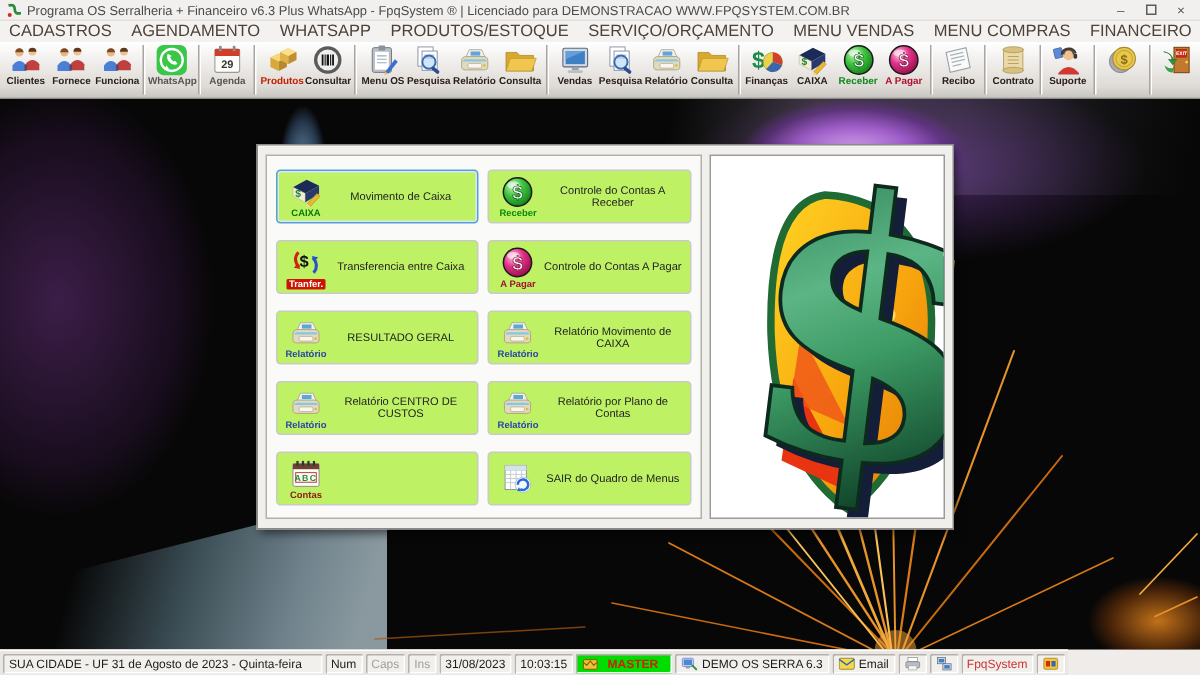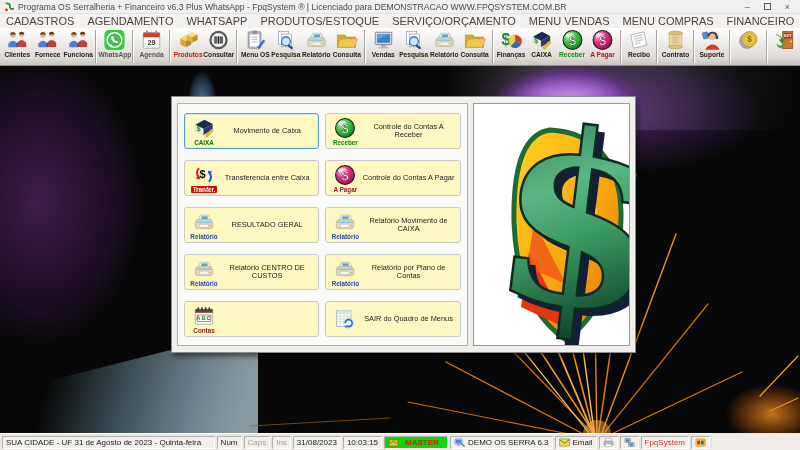--- a/index.html
+++ b/index.html
@@ -39,21 +39,21 @@
     background:radial-gradient(ellipse 20px 55px at 50% 40%, rgba(150,200,240,.75), rgba(90,140,200,.35) 60%, transparent 80%);}
   .ph-floor{position:absolute;left:0;top:262px;width:258px;height:105px;
     background:linear-gradient(105deg, rgba(0,0,0,0) 22%, rgba(105,140,155,.5) 48%, rgba(175,205,220,.62) 75%, rgba(205,228,238,.66) 92%);
     clip-path:polygon(0 62%, 100% 0, 100% 100%, 0 100%);}
   .ph-glow-br{position:absolute;left:700px;top:300px;width:120px;height:80px;
     background:radial-gradient(ellipse 55px 35px at 60% 60%, rgba(240,140,30,.8), rgba(180,80,10,.35) 60%, transparent 85%);}
   .sparks{position:absolute;left:0;top:0;width:800px;height:367px;}
   
   #form{position:absolute;left:171px;top:30px;width:465px;height:257px;background:#f1efec;border:1px solid #8a8a8a;box-shadow:1px 1px 0 rgba(255,255,255,.35) inset, 2px 3px 6px rgba(0,0,0,.55);padding:6px 5px;display:flex;}
   #mpanel{width:292px;height:243px;background:#fafaf8;border:1px solid #b3b0ac;padding:9px 6px;display:grid;grid-template-columns:1fr 1fr;grid-template-rows:repeat(5,36px);column-gap:6px;row-gap:11px;}
-  .mbtn{background:#fef9c3;border:1px solid #c9c9c9;border-radius:3px;display:flex;align-items:center;padding-left:3px;cursor:pointer;}
+  .mbtn{background:#bef264;border:1px solid #c9c9c9;border-radius:3px;display:flex;align-items:center;padding-left:3px;cursor:pointer;}
   .mbtn.focused{border:1px solid #56a0d8;box-shadow:0 0 0 1px #d6e8f6 inset;}
   .micon{width:32px;display:flex;flex-direction:column;align-items:center;flex:0 0 auto;}
   .micon svg{width:24px;height:22px;}
   .mcap{font-size:6.3px;font-weight:bold;line-height:7px;white-space:nowrap;}
   .cap-caixa{color:#067a06;} .cap-receber{color:#0a8a0a;} .cap-pagar{color:#a01030;}
   .cap-rel{color:#2a44aa;} .cap-contas{color:#8a1a1a;}
   .cap-box{background:#cc1404;color:#fff;padding:0 2px;border-radius:1px;}
   .mlabel{flex:1;text-align:center;font-size:7.4px;color:#222;padding-right:4px;line-height:8.5px;}
   #logo-box{width:158px;height:243px;background:#ffffff;border:1px solid #9a9a9a;margin-left:5px;overflow:hidden;}
   

